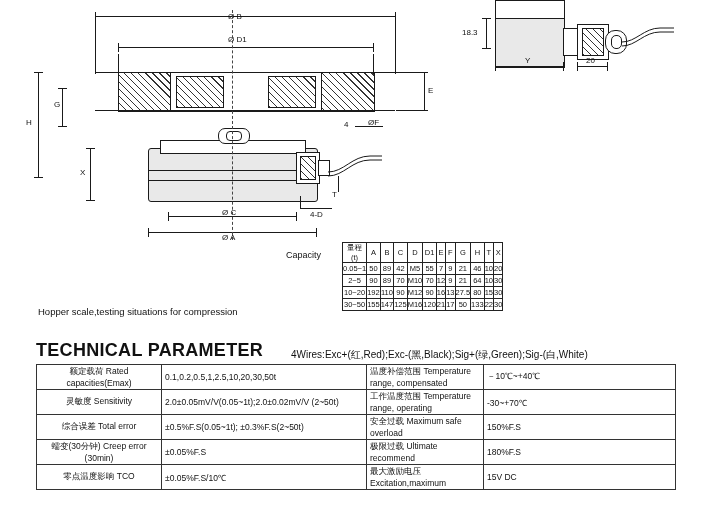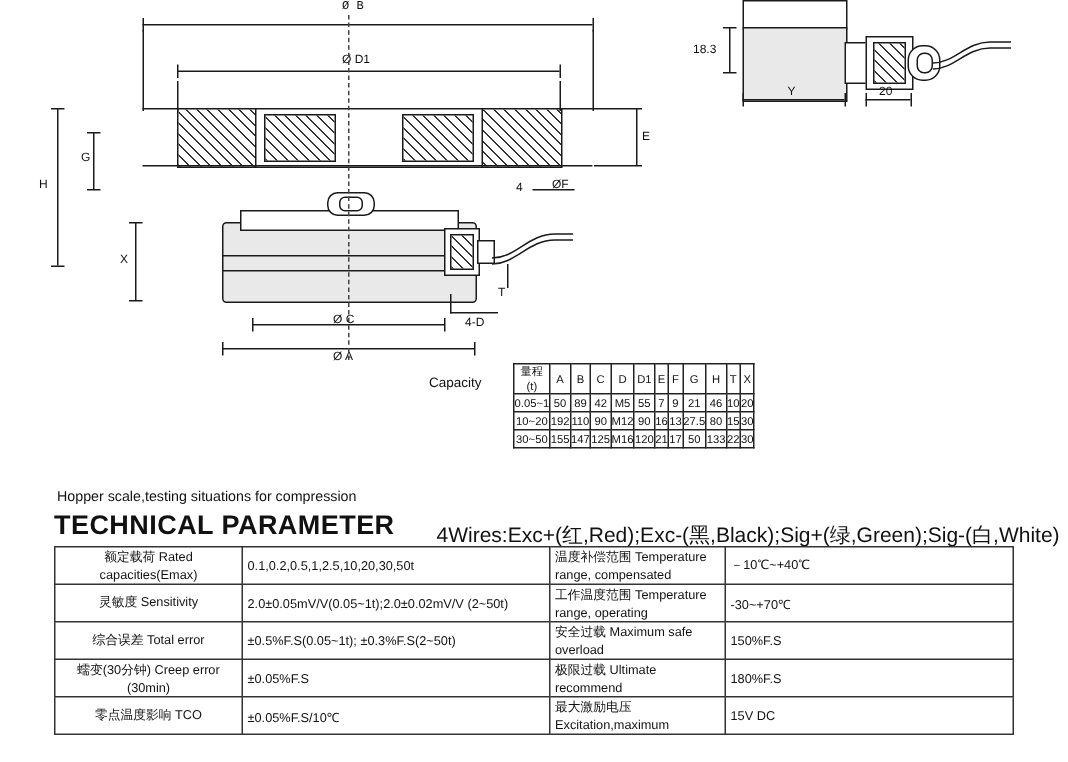--- a/index.html
+++ b/index.html
@@ -41,23 +41,23 @@
     height:11px;
     font-weight:normal;
     background:#fff;
   }
   table.cap th{background:#fff;}
   table.cap td.c0,table.cap th.c0{width:40px;}
   table.cap td.cc,table.cap th.cc{width:25px;}
 
   
   .cn-title{position:absolute;left:38px;top:311px;font-size:10.5px;font-weight:bold;}
-  .en-title{position:absolute;left:38px;top:326px;font-size:9.5px;}
+  .en-title{position:absolute;left:38px;top:306px;font-size:9.5px;}
   .tech{position:absolute;left:36px;top:340px;font-size:18px;font-weight:bold;letter-spacing:0.3px;}
-  .wires{position:absolute;left:291px;top:348px;font-size:14px;}
+  .wires{position:absolute;left:291px;top:348px;font-size:10px;}
 
   
   table.spec{
     border-collapse:collapse;
     position:absolute;
     left:36px;top:364px;
     width:640px;
   }
   table.spec td{
     border:1px solid #333;
@@ -76,21 +76,21 @@
 </head>
 <body>
 
 <div class="wrap">
 
   <div class="drawing">
 
     <div class="ln h" style="left:95px;top:16px;width:300px;"></div>
     <div class="ln v" style="left:95px;top:12px;height:9px;"></div>
     <div class="ln v" style="left:395px;top:12px;height:9px;"></div>
-    <div class="lbl" style="left:228px;top:0;font-family:Liberation Mono, monospace;">Ø B</div>
+    <div class="lbl" style="left:228px;top:12px;">Ø B</div>
 
     <div class="ln h" style="left:118px;top:47px;width:255px;"></div>
     <div class="ln v" style="left:118px;top:43px;height:9px;"></div>
     <div class="ln v" style="left:373px;top:43px;height:9px;"></div>
     <div class="lbl" style="left:228px;top:35px;">Ø D1</div>
 
     <div class="hatch" style="left:118px;top:72px;width:255px;height:38px;"></div>
     <div class="solidbox" style="left:170px;top:72px;width:150px;height:38px;background:#fff;border:1px solid #1a1a1a;"></div>
     <div class="hatch" style="left:176px;top:76px;width:46px;height:30px;"></div>
     <div class="hatch" style="left:268px;top:76px;width:46px;height:30px;"></div>
@@ -222,20 +222,34 @@
           <td class="cc">M5</td>
           <td class="cc">55</td>
           <td class="cc">7</td>
           <td class="cc">9</td>
           <td class="cc">21</td>
           <td class="cc">46</td>
           <td class="cc">10</td>
           <td class="cc">20</td>
         </tr>
         <tr>
+          <td class="c0">2~5</td>
+          <td class="cc">90</td>
+          <td class="cc">89</td>
+          <td class="cc">70</td>
+          <td class="cc">M10</td>
+          <td class="cc">70</td>
+          <td class="cc">12</td>
+          <td class="cc">9</td>
+          <td class="cc">21</td>
+          <td class="cc">64</td>
+          <td class="cc">10</td>
+          <td class="cc">30</td>
+        </tr>
+        <tr>
           <td class="c0">10~20</td>
           <td class="cc">192</td>
           <td class="cc">110</td>
           <td class="cc">90</td>
           <td class="cc">M12</td>
           <td class="cc">90</td>
           <td class="cc">16</td>
           <td class="cc">13</td>
           <td class="cc">27.5</td>
           <td class="cc">80</td>

